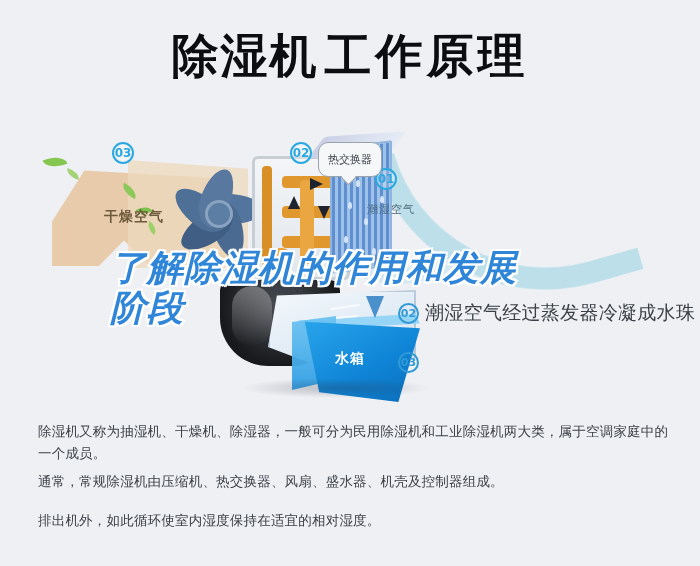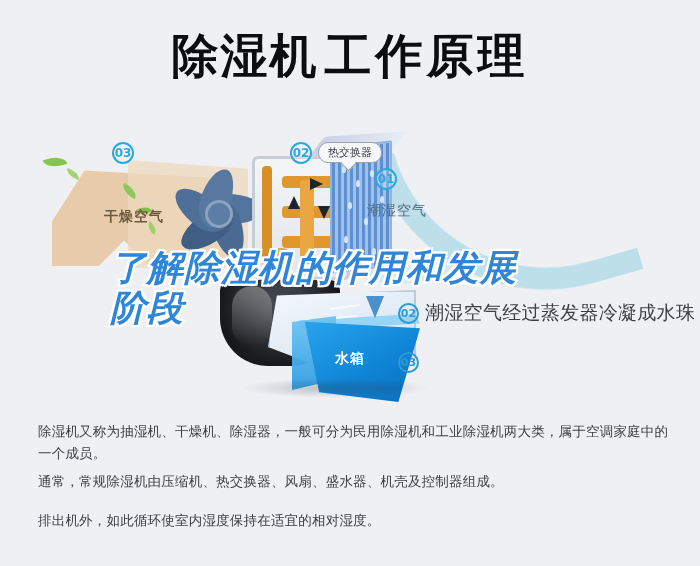--- a/index.html
+++ b/index.html
@@ -147,30 +147,30 @@
     font-size:12px;font-weight:700;line-height:19px;text-align:center;
     box-sizing:border-box;background:rgba(255,255,255,.25);
     font-family:"DejaVu Sans","Liberation Sans",sans-serif;
   }
   .badge.b03{left:112px;top:22px;}
   .badge.b02{left:290px;top:22px;}
   .badge.b01{left:375px;top:48px;}
 
   .bubble{
     position:absolute;left:318px;top:22px;
-    padding:3px 9px;border:1.6px solid #9aa2ab;border-radius:10px;
+    padding:10px 9px;border:1.6px solid #9aa2ab;border-radius:10px;
     background:#f6f7f9;color:#3b4149;font-size:11px;line-height:13px;white-space:nowrap;
   }
   .bubble:after{
     content:"";position:absolute;left:24px;bottom:-7px;width:10px;height:10px;
     background:#f6f7f9;border-right:1.6px solid #9aa2ab;border-bottom:1.6px solid #9aa2ab;
     transform:rotate(45deg);
   }
   .lbl-dry{position:absolute;left:104px;top:88px;color:#6d5a3c;font-size:14px;font-weight:700;letter-spacing:1px;}
-  .lbl-moist{position:absolute;left:367px;top:82px;color:#4d6a7e;font-size:14px;letter-spacing:1px;}
+  .lbl-moist{position:absolute;left:367px;top:82px;color:#4d6a7e;font-size:11px;letter-spacing:1px;}
   .lbl-comp{position:absolute;left:268px;top:160px;color:#3d4650;font-size:11px;letter-spacing:.5px;}
   .lbl-tank{position:absolute;left:335px;top:230px;color:#ffffff;font-size:14px;font-weight:700;letter-spacing:1px;}
 
   
   .steps{position:absolute;left:398px;top:300px;width:290px;}
   .step{display:flex;align-items:center;margin-bottom:26px;}
   .step-badge{
     width:21px;height:21px;border-radius:50%;border:2px solid #2f9ad6;color:#2f9ad6;
     font-size:11px;font-weight:700;line-height:18px;text-align:center;box-sizing:border-box;flex:0 0 auto;
   }

